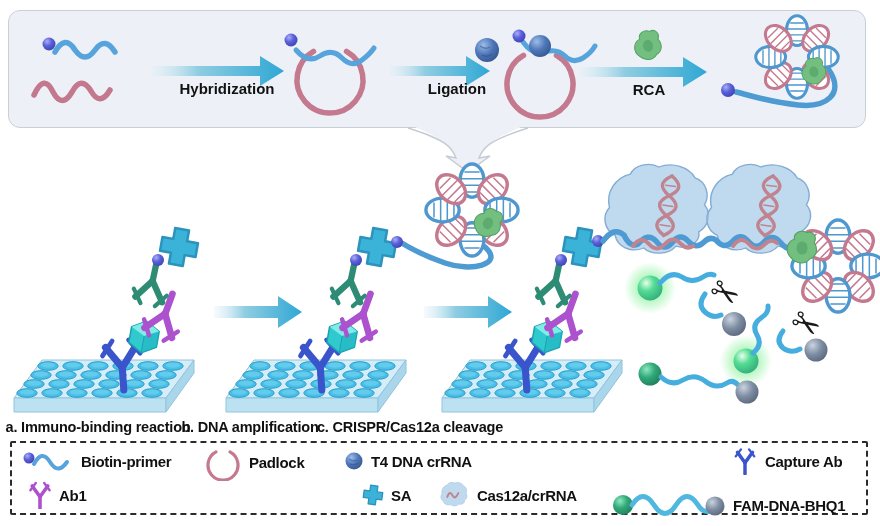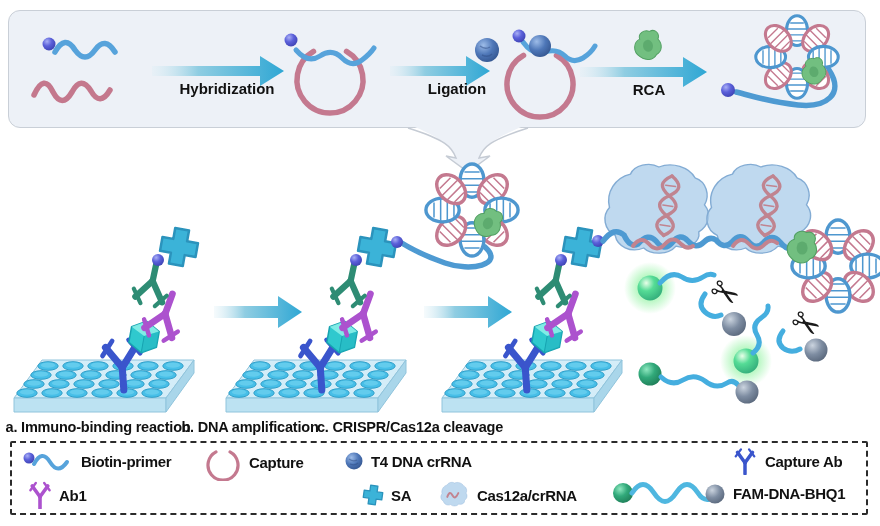--- a/index.html
+++ b/index.html
@@ -258,21 +258,21 @@
       <svg class="leg-icon" width="52" height="22">
         <circle cx="7" cy="8" r="5.5" fill="url(#ballBiotin)"></circle>
         <path d="M12,14 q8,-15 16,-2 q8,13 17,0" fill="none" stroke="#57A3DB" stroke-width="4" stroke-linecap="round"></path>
       </svg>
       <span class="leg-label">Biotin-primer</span>
     </div>
     <div class="leg-item" style="left:192px;top:0px;height:38px">
       <svg class="leg-icon" width="38" height="38">
         <path d="M26,6.9 A15,15 0 1 1 12,6.9" fill="none" stroke="#C4798F" stroke-width="3.2" stroke-linecap="round" transform="translate(0,2)"></path>
       </svg>
-      <span class="leg-label">Capture</span>
+      <span class="leg-label">Padlock</span>
     </div>
     <div class="leg-item" style="left:332px;top:4px">
       <svg class="leg-icon" width="20" height="20">
         <circle cx="10" cy="10" r="8.5" fill="url(#ballBlue)"></circle>
         <path d="M5,8 q4,3 8,1 M6,13 q5,2 8,-1" fill="none" stroke="#2F4E86" stroke-width="1.2" opacity="0.5"></path>
       </svg>
       <span class="leg-label">T4 DNA crRNA</span>
     </div>
     <div class="leg-item" style="left:720px;top:4px">
       <svg class="leg-icon" width="26" height="28">
@@ -295,21 +295,21 @@
     </div>
     <div class="leg-item" style="left:426px;top:38px">
       <svg class="leg-icon" width="32" height="28">
         <g transform="translate(16,14) scale(0.24)">
           <use href="#casblob"></use>
           <path d="M-28,8 q10,-30 22,-6 q10,20 24,-10" fill="none" stroke="#C2838F" stroke-width="8" stroke-linecap="round"></path>
         </g>
       </svg>
       <span class="leg-label">Cas12a/crRNA</span>
     </div>
-    <div class="leg-item" style="left:600px;top:36px">
+    <div class="leg-item" style="left:600px;top:48px">
       <svg class="leg-icon" width="114" height="26">
         <circle cx="11" cy="13" r="10" fill="url(#ballFam)"></circle>
         <path d="M20,13 q11,-17 22,0 q11,17 22,0 q11,-17 22,0 q5,8 12,6" fill="none" stroke="#4FB7E0" stroke-width="5" stroke-linecap="round"></path>
         <circle cx="103" cy="14" r="9.5" fill="url(#ballGray)"></circle>
       </svg>
       <span class="leg-label">FAM-DNA-BHQ1</span>
     </div>
   </div>
 </div>
 

